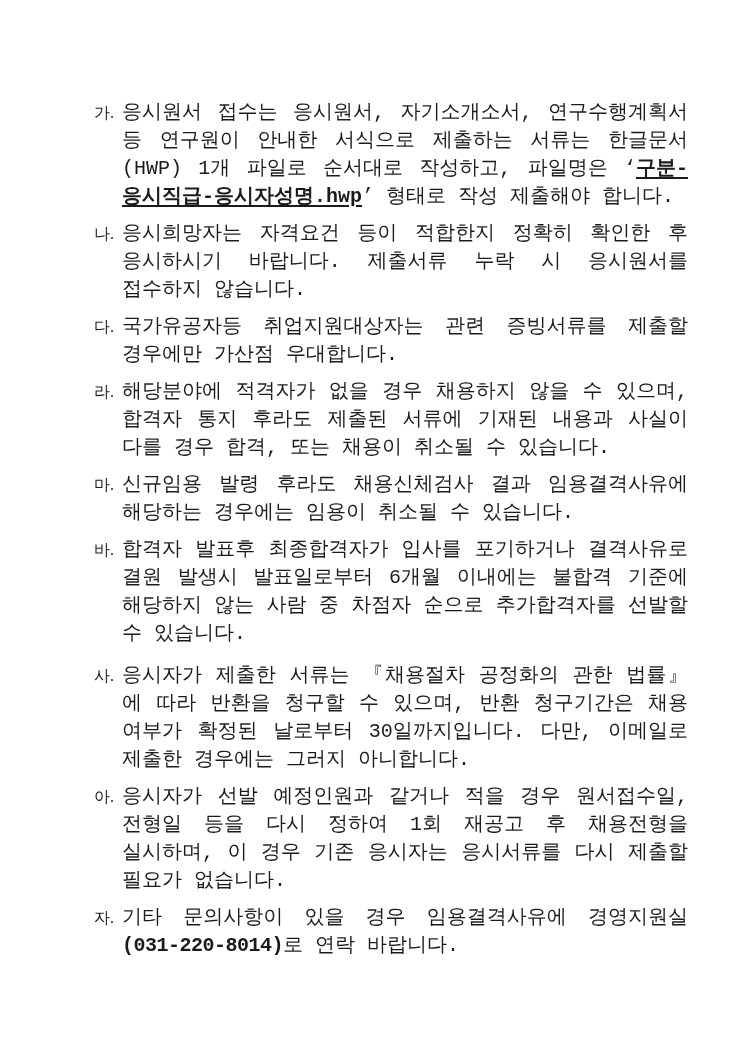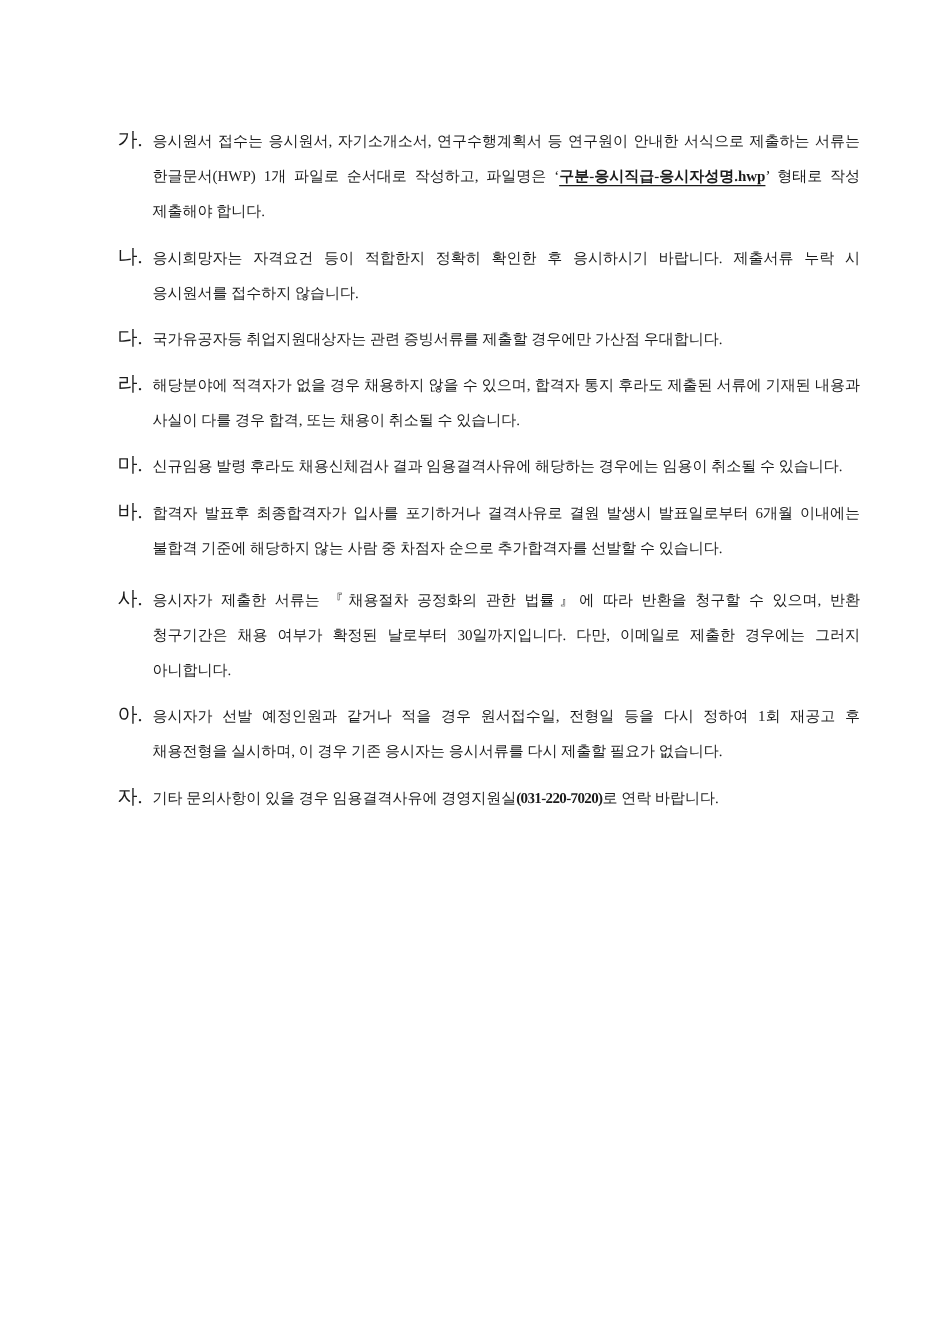--- a/index.html
+++ b/index.html
@@ -30,25 +30,26 @@
     margin-bottom: 9px;
   }
   .item-sa { margin-top: 14px; }         
   .item-label {
     flex: 0 0 28px;
     font-size: 16px;
     line-height: 28px;
   }
   .item-text {
     flex: 1;
-    font-size: 12px;
+    font-size: 20px;
     line-height: 28px;
     text-align: justify;
     text-justify: inter-word;
     word-break: keep-all;
+    font-family: Liberation Mono, monospace;
   }
   .run { }
   .run-file {
     font-weight: bold;
     text-decoration: underline;
     text-underline-offset: 3px;
   }
   .run-phone {
     font-weight: bold;
     letter-spacing: -0.5px;
@@ -95,16 +96,16 @@
     <div class="item-text"><span class="run">응시자가 제출한 서류는 『채용절차 공정화의 관한 법률』에 따라 반환을 청구할 수 있으며, 반환 청구기간은 채용 여부가 확정된 날로부터 30일까지입니다. 다만, 이메일로 제출한 경우에는 그러지 아니합니다.</span></div>
   </div>
 
   <div class="item">
     <span class="item-label">아.</span>
     <div class="item-text"><span class="run">응시자가 선발 예정인원과 같거나 적을 경우 원서접수일, 전형일 등을 다시 정하여 1회 재공고 후 채용전형을 실시하며, 이 경우 기존 응시자는 응시서류를 다시 제출할 필요가 없습니다.</span></div>
   </div>
 
   <div class="item">
     <span class="item-label">자.</span>
-    <div class="item-text"><span class="run">기타 문의사항이 있을 경우 임용결격사유에 경영지원실</span><span class="run-phone">(031-220-7020)</span><span class="run">로 연락 바랍니다.</span></div>
+    <div class="item-text"><span class="run">기타 문의사항이 있을 경우 임용결격사유에 경영지원실</span><span class="run-phone">(031-220-8014)</span><span class="run">로 연락 바랍니다.</span></div>
   </div>
 
 </div>
 
 </body></html>

